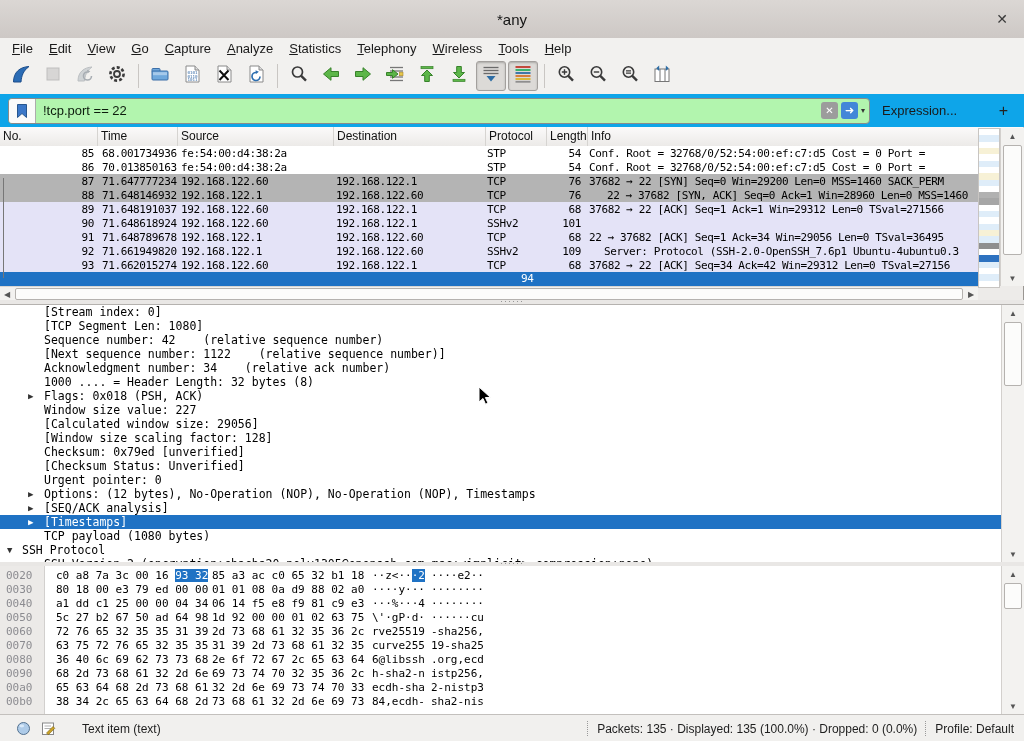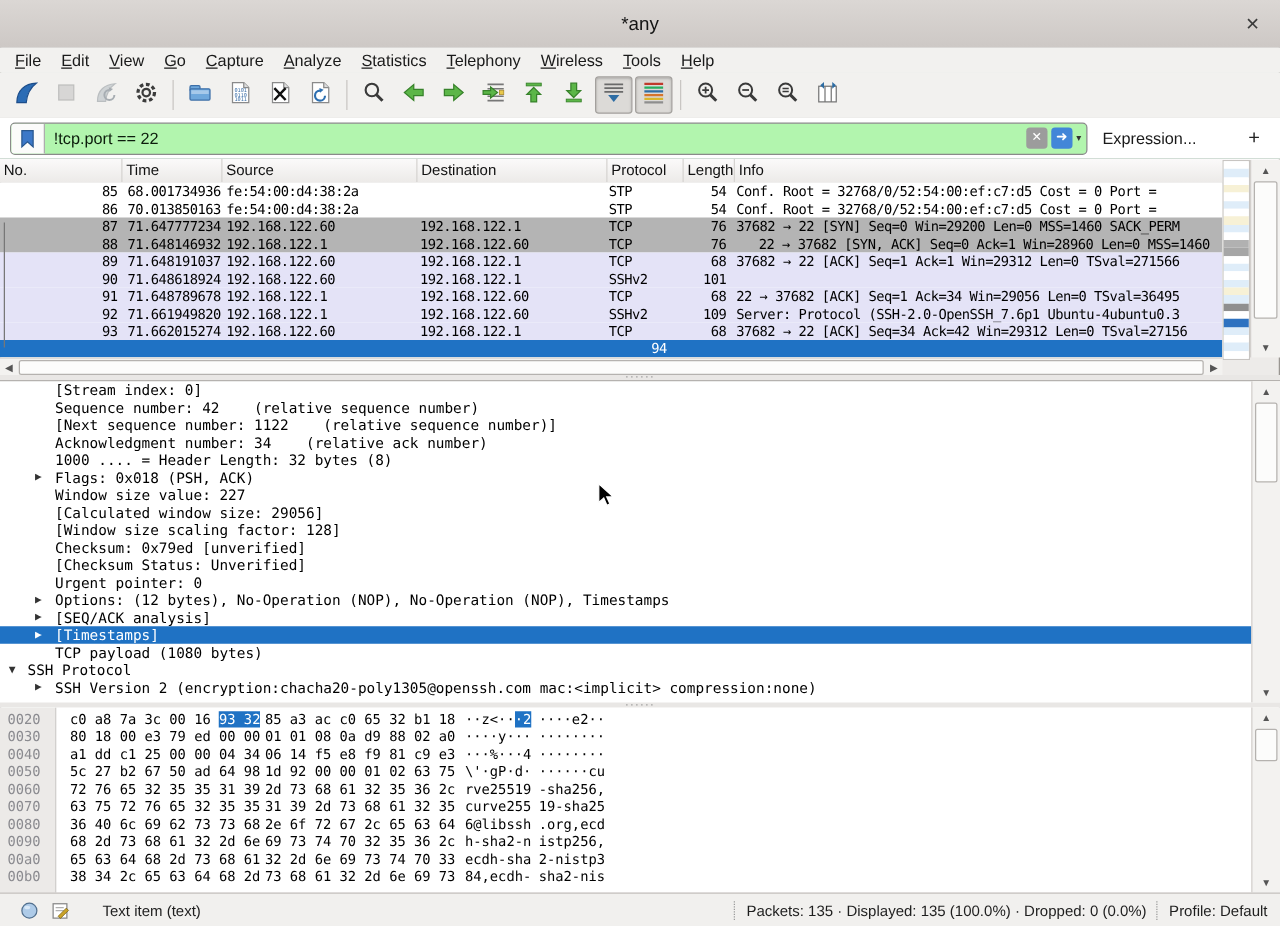--- a/index.html
+++ b/index.html
@@ -15,21 +15,21 @@
   .menu-item{padding:1px 8px;}
   .menu-item::first-letter{text-decoration:underline;}
   
   .toolbar{position:absolute;left:0;top:58px;right:0;height:36px;background:#f2f1ef;border-bottom:1px solid #c6c3c0;
            display:flex;align-items:center;padding-left:6px;gap:2px;}
   .tool{width:28px;height:28px;border:1px solid transparent;border-radius:3px;display:flex;align-items:center;justify-content:center;}
   .tool.pressed{background:#dcdad7;border-color:#a3a09d;box-shadow:inset 0 1px 2px rgba(0,0,0,.22);}
   .tool.disabled{opacity:.5;}
   .tsep{width:1px;height:24px;background:#c9c6c3;margin:0 4px;}
   
-  .filterbar{position:absolute;left:0;top:94px;right:0;height:33px;background:#ffffff;border-bottom:6px solid #14532d;
+  .filterbar{position:absolute;left:0;top:94px;right:0;height:33px;background:#0ea5e9;border-bottom:6px solid #14532d;
              display:flex;align-items:center;padding:0 8px;}
   .ffield{width:860px;height:24px;border:1px solid #8a8a8a;border-radius:4px;background:var(--green);
           display:flex;align-items:center;overflow:hidden;}
   .fbookmark{width:26px;height:100%;background:#fbfbfa;border-right:1px solid #adadad;display:flex;align-items:center;justify-content:center;}
   .ftext{flex:1;font-size:13px;padding-left:7px;color:#0c1c0c;white-space:pre;}
   .fclear{width:17px;height:17px;border-radius:3px;background:#9c9c9c;color:#fff;font-size:10px;line-height:17px;text-align:center;margin-right:3px;}
   .fapply{width:17px;height:17px;border-radius:3px;background:#4286d8;color:#fff;font-size:11px;line-height:16px;text-align:center;margin-right:2px;}
   .fcaret{font-size:8px;color:#333;margin:0 4px 0 1px;}
   .fexpr{font-size:13px;margin-left:12px;color:#1a1a1a;}
   .fadd{margin-left:auto;font-size:16px;color:#222;padding:0 8px;}
@@ -341,21 +341,21 @@
         <span class="pcell r" style="width: 37px;">68</span>
         <span class="pcell" style="width: 410px;">22 → 37682 [ACK] Seq=1 Ack=34 Win=29056 Len=0 TSval=36495</span>
       </div>
       <div class="prow c-lav">
         <span class="pcell r" style="width: 94px;">92</span>
         <span class="pcell" style="width: 76px;">71.661949820</span>
         <span class="pcell" style="width: 152px;">192.168.122.1</span>
         <span class="pcell" style="width: 148px;">192.168.122.60</span>
         <span class="pcell" style="width: 57px;">SSHv2</span>
         <span class="pcell r" style="width: 37px;">109</span>
-        <span class="pcell" style="width: 410px;">Server: Protocol (SSH-2.0-OpenSSH_7.6p1 Ubuntu-4ubuntu0.3</span>
+        <span class="pcell" style="width: 410px; margin-left: 15px;">Server: Protocol (SSH-2.0-OpenSSH_7.6p1 Ubuntu-4ubuntu0.3</span>
       </div>
       <div class="prow c-lav">
         <span class="pcell r" style="width: 94px;">93</span>
         <span class="pcell" style="width: 76px;">71.662015274</span>
         <span class="pcell" style="width: 152px;">192.168.122.60</span>
         <span class="pcell" style="width: 148px;">192.168.122.1</span>
         <span class="pcell" style="width: 57px;">TCP</span>
         <span class="pcell r" style="width: 37px;">68</span>
         <span class="pcell" style="width: 410px;">37682 → 22 [ACK] Seq=34 Ack=42 Win=29312 Len=0 TSval=27156</span>
       </div>
@@ -406,20 +406,21 @@
   <div class="hsb">
     <div class="ar" style="left:0;">◀</div>
     <div class="th"></div>
     <div class="ar" style="right:0;">▶</div>
   </div>
 
   <div class="splitter" style="top:300px;">······</div>
 
   <div class="detail">
       <div class="dline"><span>[Stream index: 0]</span></div>
+      <div class="dline"><span>[TCP Segment Len: 1080]</span></div>
       <div class="dline"><span>Sequence number: 42    (relative sequence number)</span></div>
       <div class="dline"><span>[Next sequence number: 1122    (relative sequence number)]</span></div>
       <div class="dline"><span>Acknowledgment number: 34    (relative ack number)</span></div>
       <div class="dline"><span>1000 .... = Header Length: 32 bytes (8)</span></div>
       <div class="dline"><span class="dexp">▶</span><span>Flags: 0x018 (PSH, ACK)</span></div>
       <div class="dline"><span>Window size value: 227</span></div>
       <div class="dline"><span>[Calculated window size: 29056]</span></div>
       <div class="dline"><span>[Window size scaling factor: 128]</span></div>
       <div class="dline"><span>Checksum: 0x79ed [unverified]</span></div>
       <div class="dline"><span>[Checksum Status: Unverified]</span></div>

